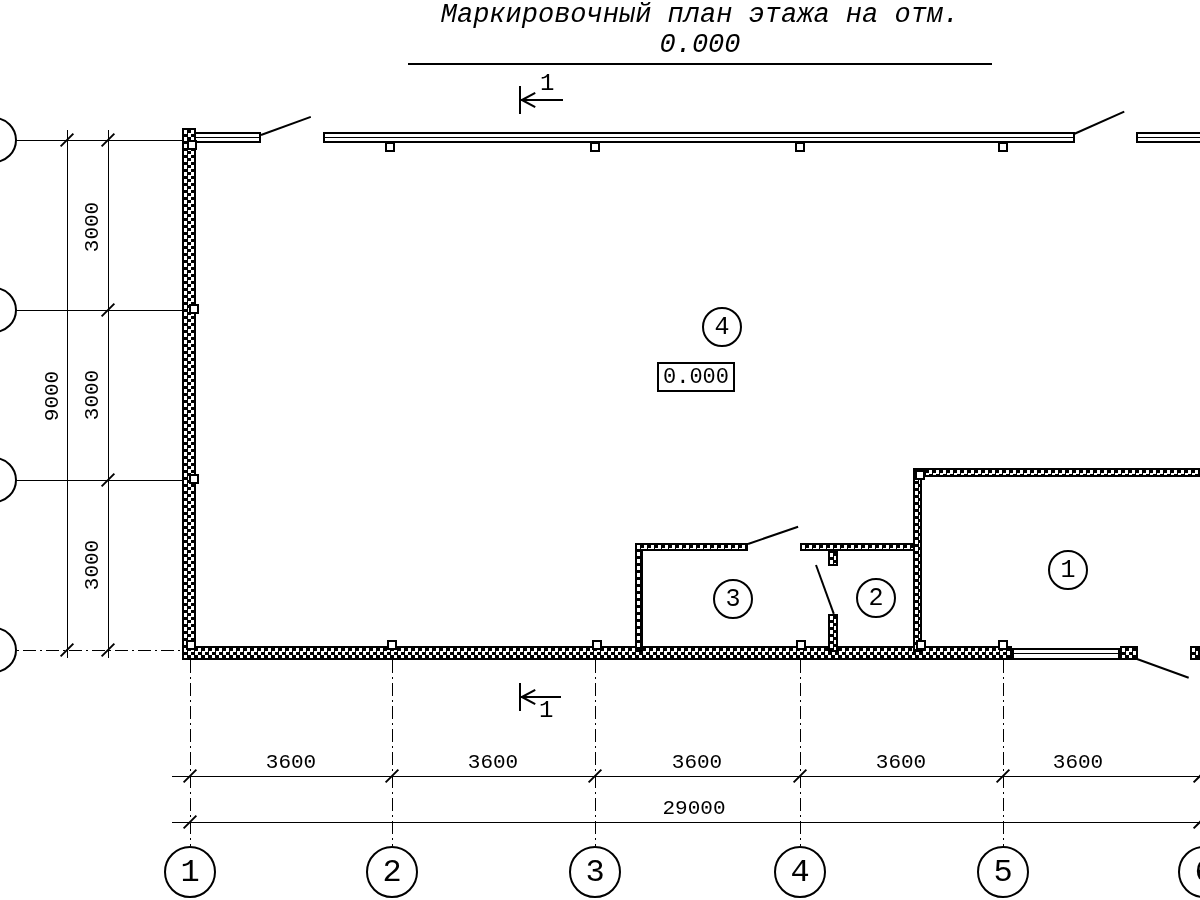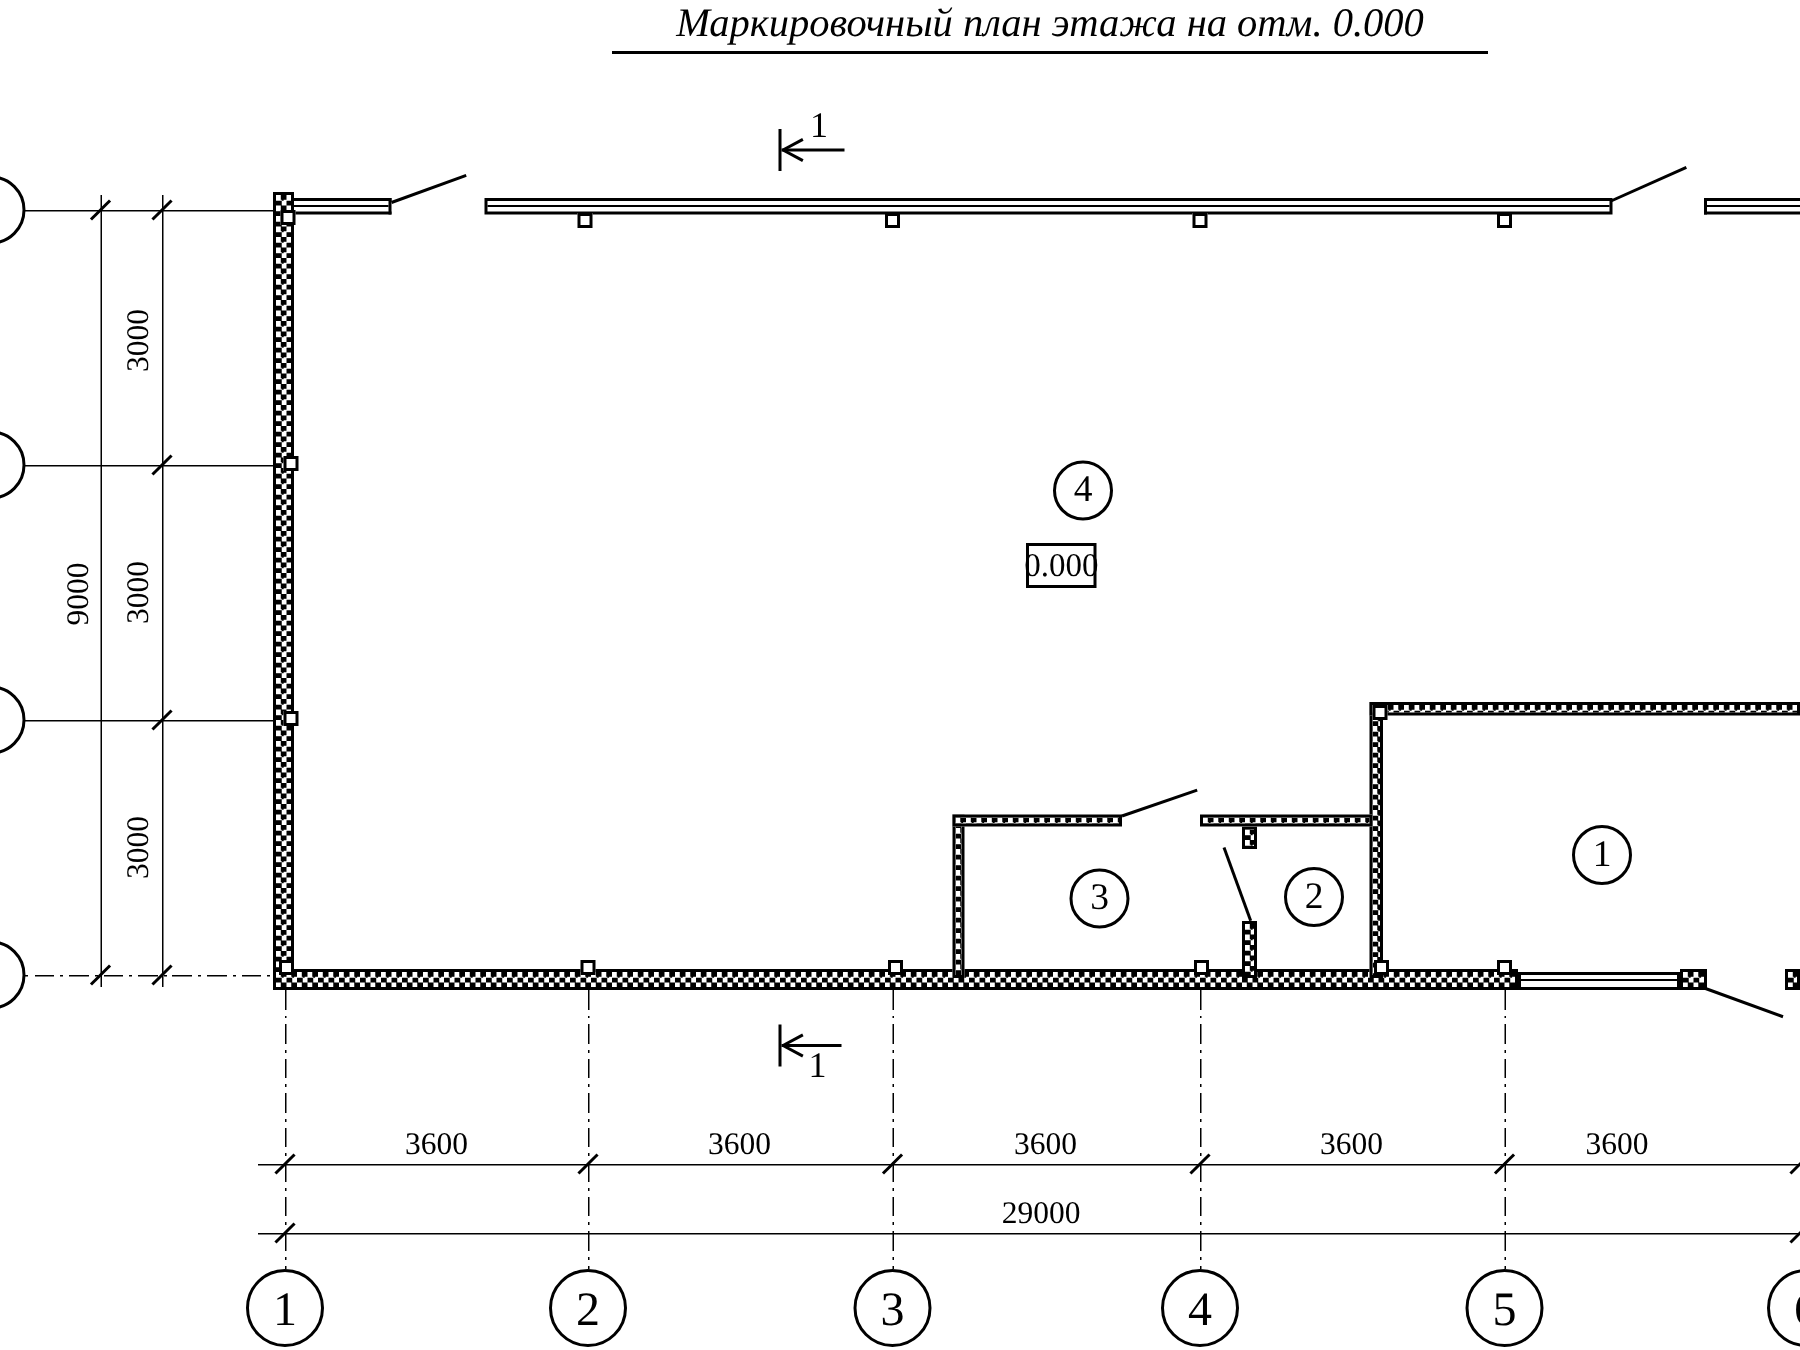--- a/index.html
+++ b/index.html
@@ -1,18 +1,18 @@
 <!DOCTYPE html>
 <html><head>
 <meta charset="utf-8">
 <style>
   html,body{margin:0;padding:0;background:#fff;}
   #canvas{
     position:relative; width:1200px; height:900px; background:#ffffff;
-    overflow:hidden; font-family:Liberation Serif, serif; color:#000;
+    overflow:hidden; font-family:Liberation Mono, monospace; color:#000;
   }
   
   .wall{
     position:absolute; box-sizing:border-box;
     background-color:#fff;
     background-image:repeating-conic-gradient(#000 0% 25%, #fff 25% 50%);
     background-size:7px 7px;
     border:2px solid #000;
   }
   
@@ -190,17 +190,17 @@
     </div>
   <div class="circle room-circle" style="left:856px; top:578px;">
       <span>2</span>
     </div>
   <div class="circle room-circle" style="left:713px; top:579px;">
       <span>3</span>
     </div>
   <div class="circle room-circle" style="left:702px; top:307px;">
       <span>4</span>
     </div>
-  <div class="elev-box" style="left:684px; top:362px; width:47px; height:30px;">
+  <div class="elev-box" style="left:657px; top:362px; width:78px; height:30px;">
       <span>0.000</span>
     </div>
 
 </div>
 
 </body></html>

